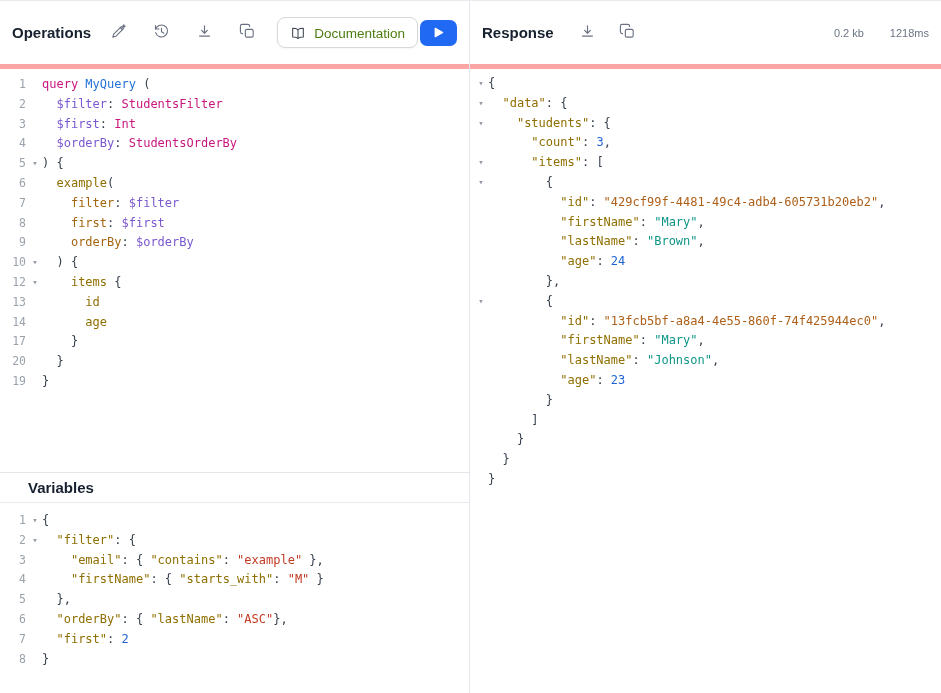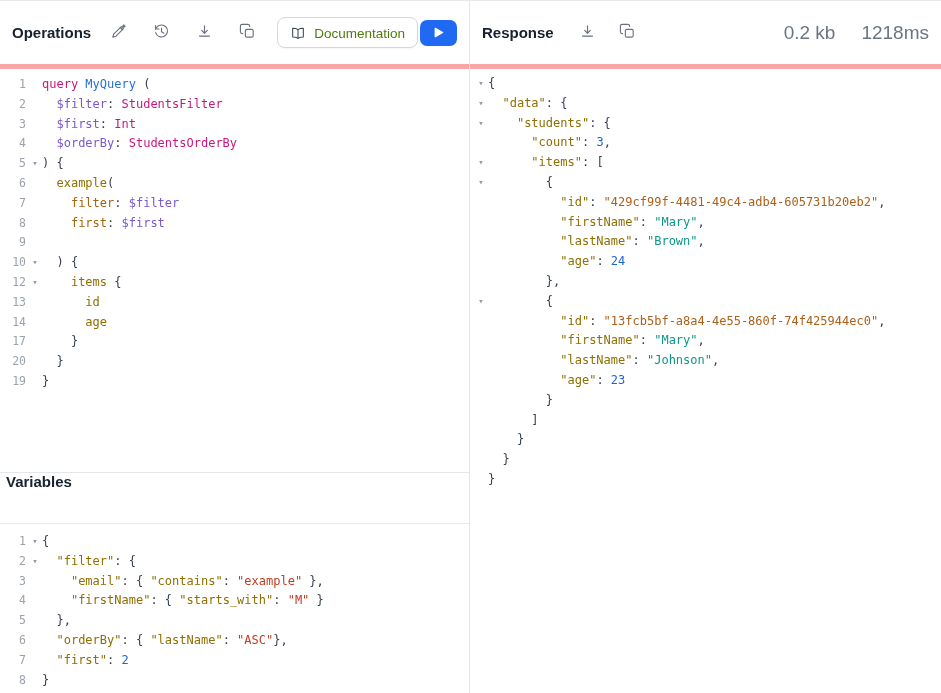--- a/index.html
+++ b/index.html
@@ -11,24 +11,24 @@
   .phead{height:68px;flex:none;display:flex;align-items:center;border-bottom:5px solid #fca5a5;padding:0 12px;background:#fff}
   .ptitle{font-size:15px;font-weight:700;color:var(--ui-title-text,#16202e)}
   .iconbar{display:flex;align-items:center;gap:23px;margin-left:17px}
   .riconbar{gap:20px;margin-left:24px}
   .ibtn{width:20px;height:20px;display:flex;align-items:center;justify-content:center;background:none;border:none;cursor:pointer;padding:0}
   .ibtn svg{width:17px;height:17px;stroke:var(--ui-icon-gray,#697180);fill:none;stroke-width:1.6;stroke-linecap:round;stroke-linejoin:round}
   .docbtn{margin-left:20px;height:31px;display:flex;gap:8px;padding:8px 12px;border:1px solid #d5d9de;border-radius:8px;background:#fff;font-size:13.5px;font-family:inherit;color:#4d7c0f;cursor:pointer;box-shadow:0 1px 2px rgba(16,24,40,.04)}
   .docbtn svg{width:16px;height:16px;stroke:#3f4854;fill:none;stroke-width:1.6;stroke-linecap:round;stroke-linejoin:round}
   .playbtn{margin-left:auto;width:37px;height:26px;flex:none;border:none;border-radius:7px;background:var(--ui-accent-blue,#2069f3);display:flex;align-items:center;justify-content:center;cursor:pointer}
   .playbtn svg{width:11px;height:11px;fill:#fff;stroke:#fff;stroke-width:1.5;stroke-linejoin:round}
-  .stats{margin-left:auto;display:flex;align-items:center;gap:26px;font-size:19px;color:var(--ui-muted-text,#6c7584)}
+  .stats{margin-left:auto;display:flex;align-items:center;gap:26px;font-size:11px;color:var(--ui-muted-text,#6c7584)}
   .editor{overflow:hidden;background:#fff}
   .ops-editor{height:403px;flex:none;padding-top:6px}
-  .vars-head{height:52px;flex:none;display:flex;padding:0 6px;border-top:1px solid #e3e6ea;border-bottom:1px solid #e8eaee}
+  .vars-head{height:31px;flex:none;display:flex;align-items:center;padding:0 28px;border-top:1px solid #e3e6ea;border-bottom:1px solid #e8eaee}
   .vars-editor{flex:1;padding-top:8px}
   .resp-body{flex:1;padding-top:5px}
   .crow{display:flex;height:19.8px;line-height:19.8px;font-family:"DejaVu Sans Mono",monospace;font-size:12px}
   .ln{width:28px;flex:none;text-align:right;padding-right:2px;color:var(--ui-line-number,#9aa2ac);font-size:11.5px}
   .fold{width:14px;flex:none;text-align:center;color:#939ba5;font-size:9px;cursor:pointer}
   .resp-body .crow{padding-left:4px}
   .codetext{white-space:pre;color:var(--tok-pl,#36404d)}
   .t-kw{color:var(--tok-kw,#c8177e)}
   .t-def{color:var(--tok-def,#2473d8)}
   .t-var{color:var(--tok-var,#7a58cf)}
@@ -143,20 +143,21 @@
           <span class="codetext"><span class="t-pl">    </span><span class="t-attr">filter</span><span class="t-pl">: </span><span class="t-var">$filter</span></span>
         </div>
         <div class="crow">
           <span class="ln">8</span>
           <span class="fold"></span>
           <span class="codetext"><span class="t-pl">    </span><span class="t-attr">first</span><span class="t-pl">: </span><span class="t-var">$first</span></span>
         </div>
         <div class="crow">
           <span class="ln">9</span>
           <span class="fold"></span>
+          <span class="codetext"><span class="t-pl">    </span><span class="t-attr">orderBy</span><span class="t-pl">: </span><span class="t-var">$orderBy</span></span>
         </div>
         <div class="crow">
           <span class="ln">10</span>
           <span class="fold">▾</span>
           <span class="codetext"><span class="t-pl">  ) {</span></span>
         </div>
         <div class="crow">
           <span class="ln">12</span>
           <span class="fold">▾</span>
           <span class="codetext"><span class="t-pl">    </span><span class="t-field">items</span><span class="t-pl"> {</span></span>

